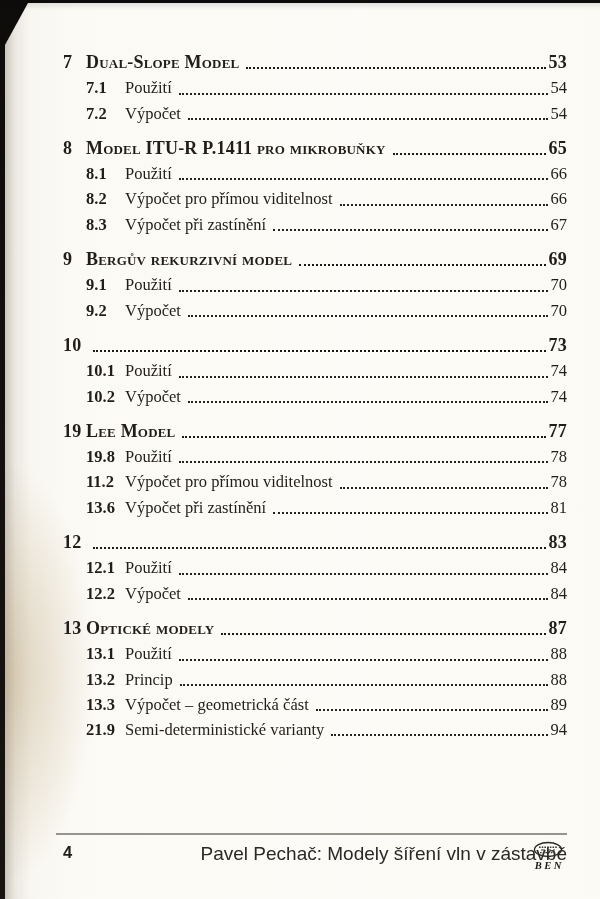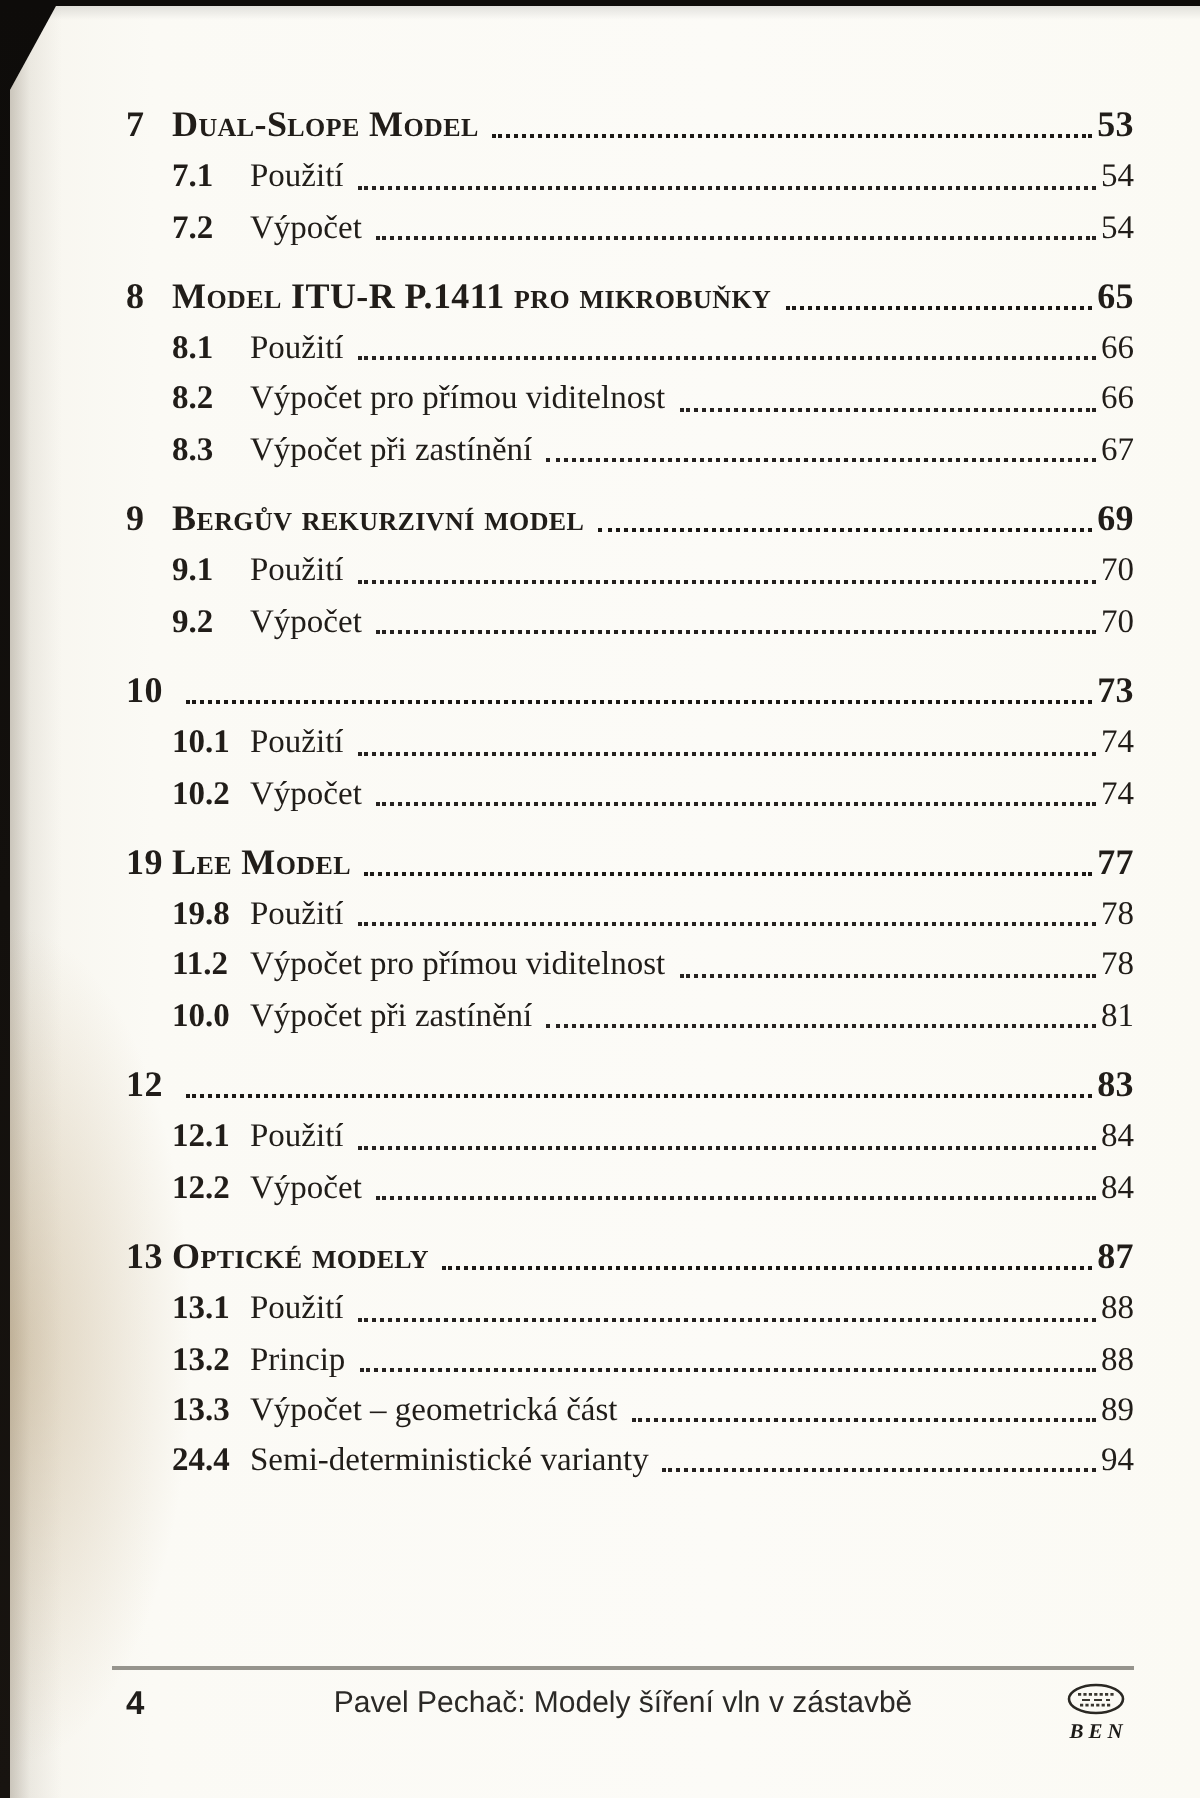--- a/index.html
+++ b/index.html
@@ -70,22 +70,22 @@
     position: relative;
     margin-top: 6px;
     height: 34px;
   }
   .footer-pagenum {
     position: absolute; left: 7px; top: 2px;
     font-weight: bold; font-size: 16.5px; color: #201e1b;
   }
   .footer-title {
     position: absolute; left: 0; right: 0; top: 2px;
-    text-align: center;
-    font-size: 15px; color: #2b2926;
+    text-align: right;
+    font-size: 19px; color: #2b2926;
   }
   .footer-logo {
     position: absolute; right: 2px; top: 0;
     width: 34px;
     text-align: center;
     color: #1d1b18;
   }
   .footer-logo .logo-text {
     display: block;
     margin-top: -2px;
@@ -214,21 +214,21 @@
           </div>
           <div class="row">
             <span class="indent"></span>
             <span class="num-sub">11.2</span>
             <span class="title">Výpočet pro přímou viditelnost</span>
             <span class="leader"></span>
             <span class="pg">78</span>
           </div>
           <div class="row">
             <span class="indent"></span>
-            <span class="num-sub">10.0</span>
+            <span class="num-sub">13.6</span>
             <span class="title">Výpočet při zastínění</span>
             <span class="leader"></span>
             <span class="pg">81</span>
           </div>
         </section>
         <section class="toc-section">
           <div class="row chapter">
             <span class="num-ch">12</span>
             <span class="leader"></span>
             <span class="pg">83</span>
@@ -271,21 +271,21 @@
           </div>
           <div class="row">
             <span class="indent"></span>
             <span class="num-sub">13.3</span>
             <span class="title">Výpočet – geometrická část</span>
             <span class="leader"></span>
             <span class="pg">89</span>
           </div>
           <div class="row">
             <span class="indent"></span>
-            <span class="num-sub">24.4</span>
+            <span class="num-sub">21.9</span>
             <span class="title">Semi-deterministické varianty</span>
             <span class="leader"></span>
             <span class="pg">94</span>
           </div>
         </section>
       </main>
 
     <footer class="footer">
       <div class="footer-rule"></div>
       <div class="footer-row">

